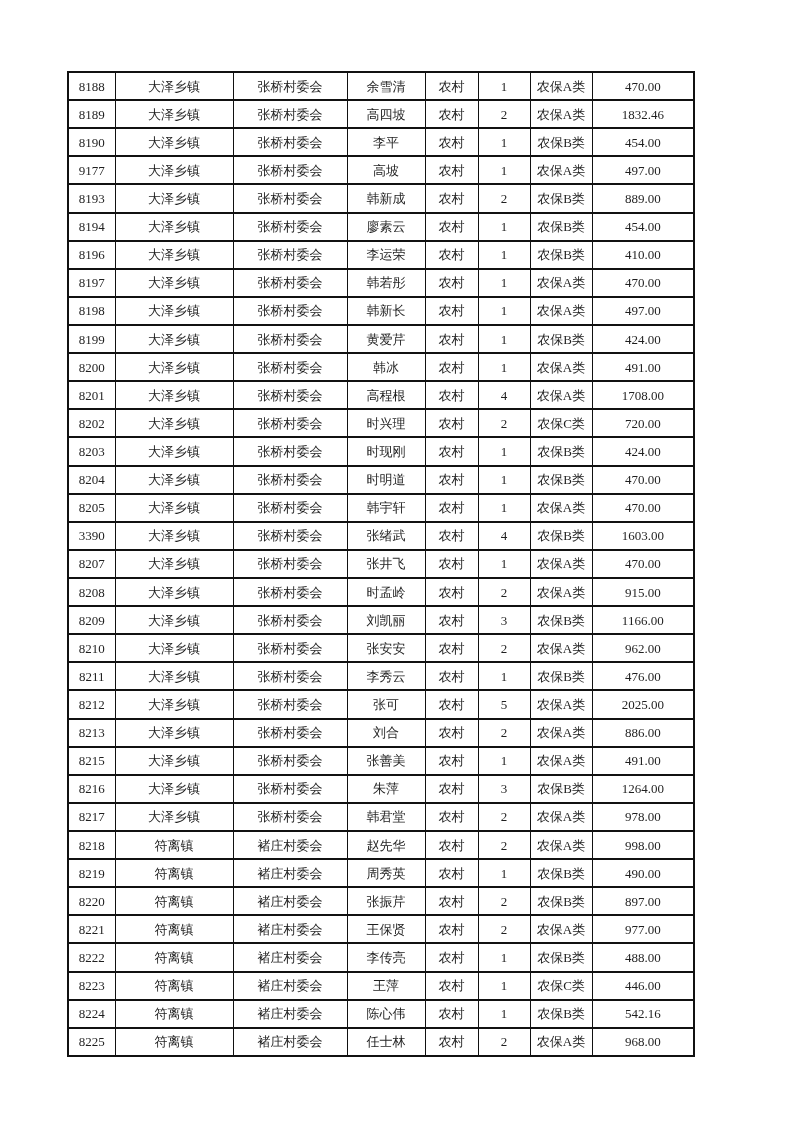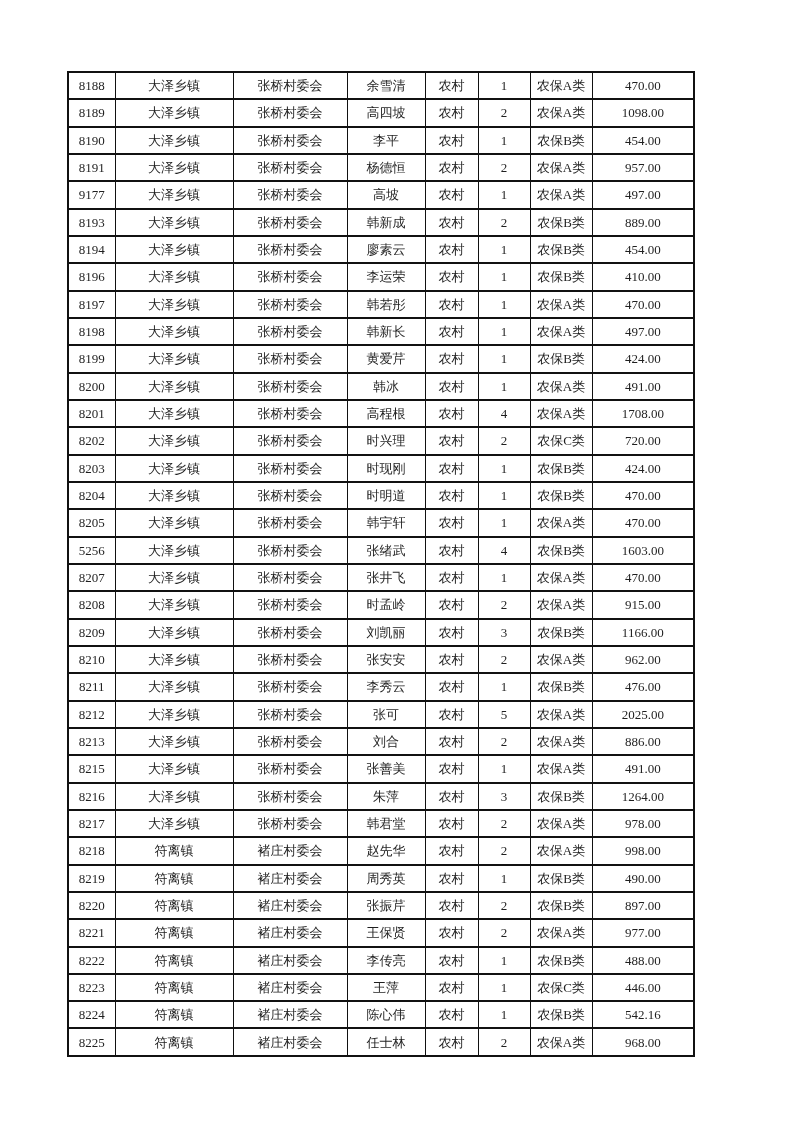--- a/index.html
+++ b/index.html
@@ -67,41 +67,31 @@
           <td>470.00</td>
         </tr>
         <tr>
           <td>8189</td>
           <td>大泽乡镇</td>
           <td>张桥村委会</td>
           <td>高四坡</td>
           <td>农村</td>
           <td>2</td>
           <td>农保A类</td>
-          <td>1098.00</td>
+          <td>1832.46</td>
         </tr>
         <tr>
           <td>8190</td>
           <td>大泽乡镇</td>
           <td>张桥村委会</td>
           <td>李平</td>
           <td>农村</td>
           <td>1</td>
           <td>农保B类</td>
           <td>454.00</td>
-        </tr>
-        <tr>
-          <td>8191</td>
-          <td>大泽乡镇</td>
-          <td>张桥村委会</td>
-          <td>杨德恒</td>
-          <td>农村</td>
-          <td>2</td>
-          <td>农保A类</td>
-          <td>957.00</td>
         </tr>
         <tr>
           <td>9177</td>
           <td>大泽乡镇</td>
           <td>张桥村委会</td>
           <td>高坡</td>
           <td>农村</td>
           <td>1</td>
           <td>农保A类</td>
           <td>497.00</td>
@@ -220,21 +210,21 @@
           <td>8205</td>
           <td>大泽乡镇</td>
           <td>张桥村委会</td>
           <td>韩宇轩</td>
           <td>农村</td>
           <td>1</td>
           <td>农保A类</td>
           <td>470.00</td>
         </tr>
         <tr>
-          <td>5256</td>
+          <td>3390</td>
           <td>大泽乡镇</td>
           <td>张桥村委会</td>
           <td>张绪武</td>
           <td>农村</td>
           <td>4</td>
           <td>农保B类</td>
           <td>1603.00</td>
         </tr>
         <tr>
           <td>8207</td>

